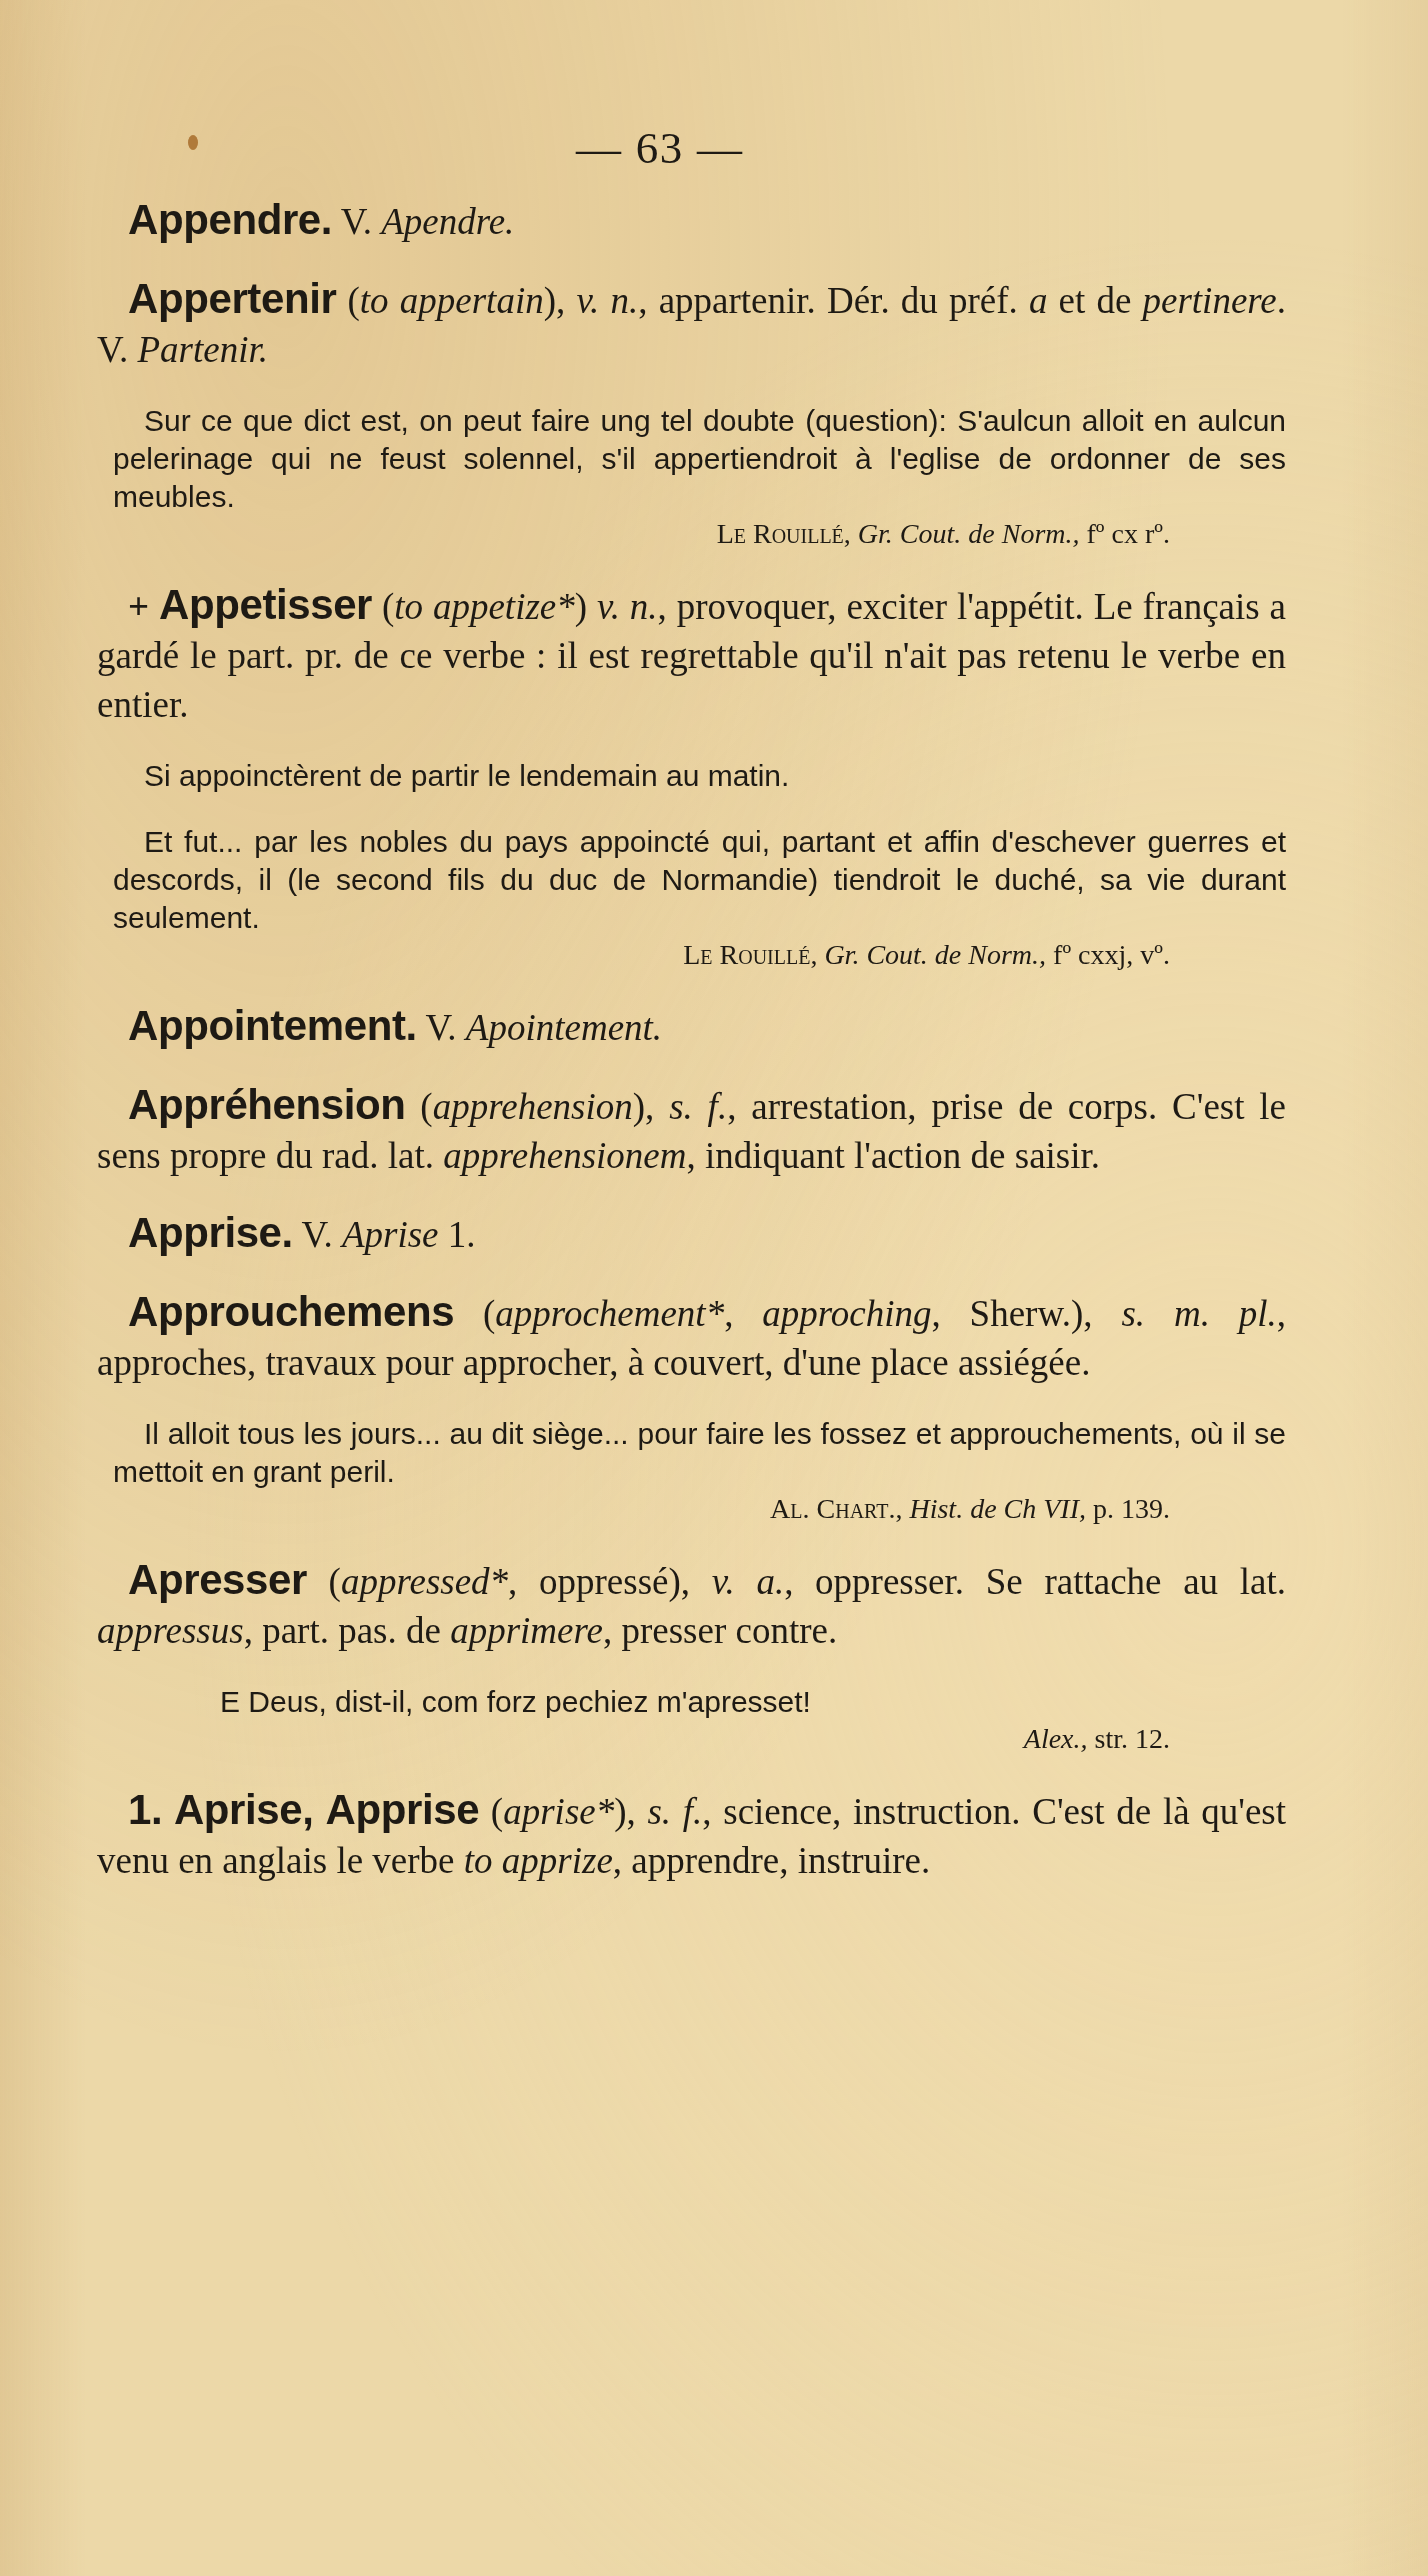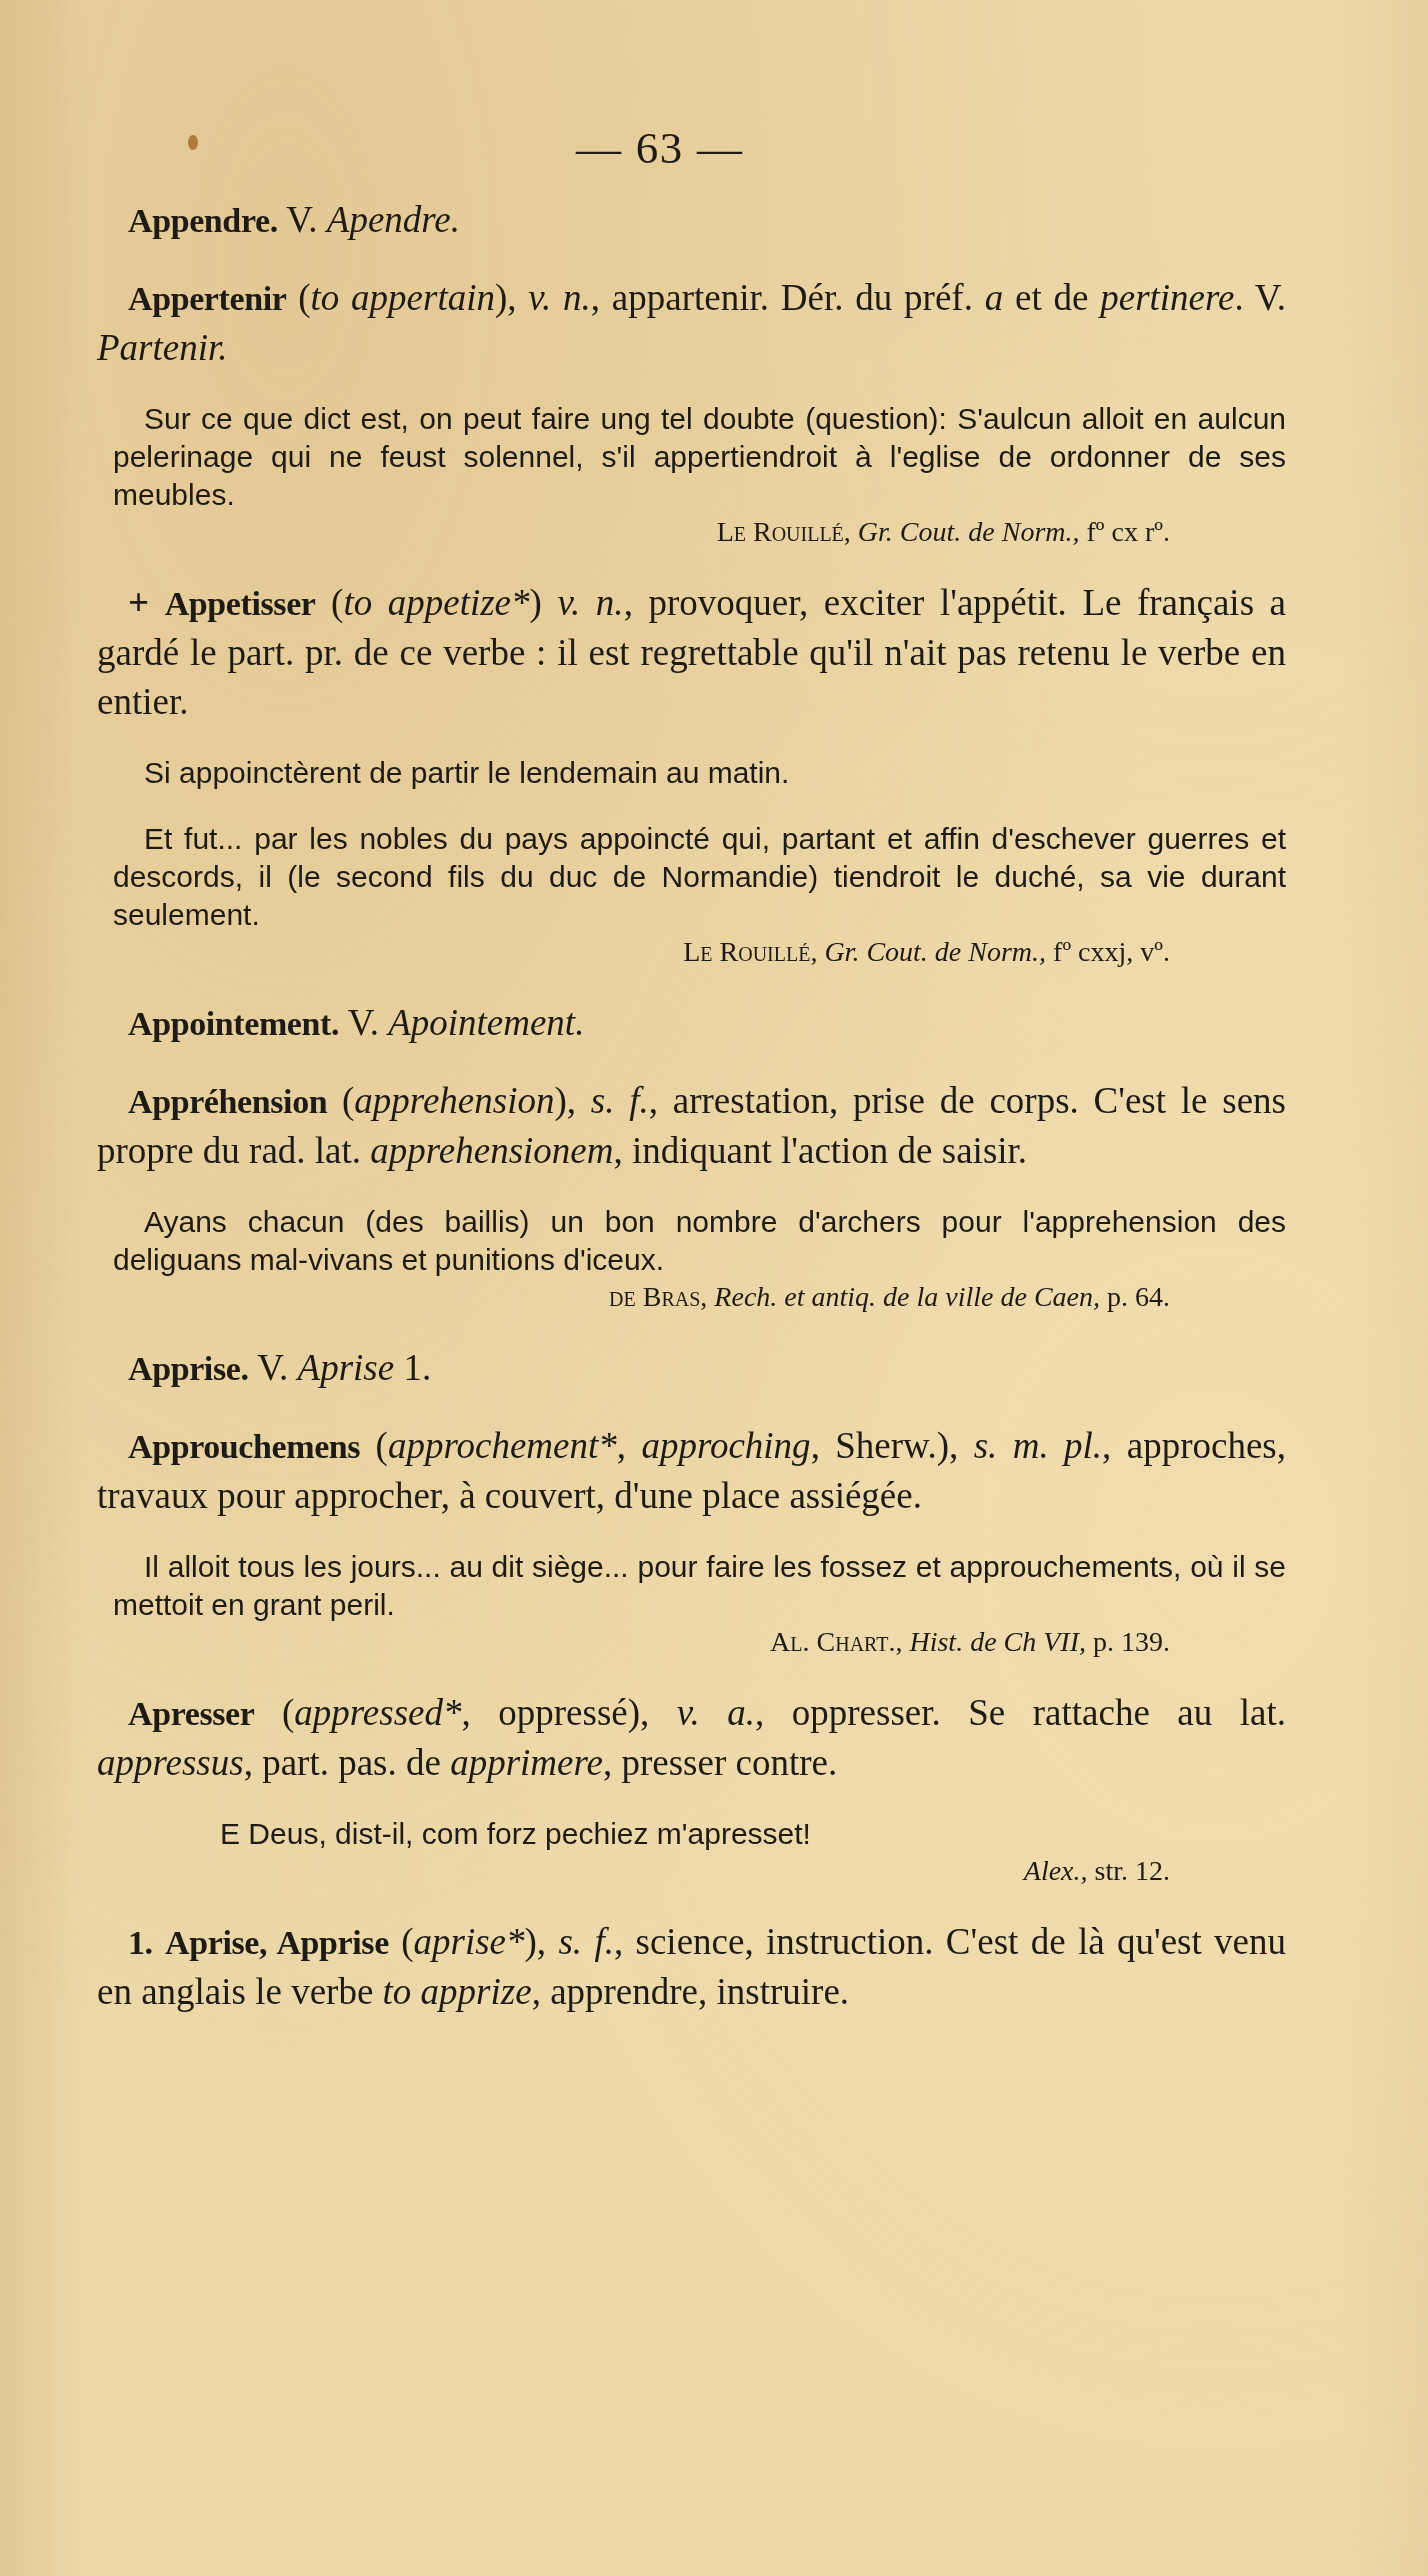--- a/index.html
+++ b/index.html
@@ -13,21 +13,21 @@
     color: #1e1a14;
     font-family: "Liberation Serif", "DejaVu Serif", serif;
     position: relative;
     overflow: hidden;
   }
   .page { position: absolute; left: 97px; top: 0; width: 1180px; }
   .folio { position: absolute; left: 0; top: 122px; width: 100%; text-align: left; padding-left: 479px; box-sizing: border-box; font-size: 45px; letter-spacing: 1.7px; }
   .spot { position: absolute; left: 91px; top: 135px; width: 10px; height: 15px; border-radius: 50%; background: #b07a3a; }
   .entries { position: absolute; left: 0; top: 195px; width: 1189px; }
   .entry { font-size: 37px; line-height: 49px; margin: 0 0 28px 0; text-align: justify; }
-  .entry .hw { font-weight: bold; font-family: Liberation Serif, serif; font-size: 34px; letter-spacing: -0.4px; }
+  .entry .hw { font-weight: bold; font-family: Liberation Sans, sans-serif; font-size: 42px; letter-spacing: -0.4px; }
   .entry .first { padding-left: 31px; display: inline; }
   .entry .sym { font-weight: bold; }
   .quote { font-size: 30px; line-height: 38px; margin: 0 0 28px 0; text-align: justify; font-family: "Liberation Sans", sans-serif; }
   .quote .q-text { text-indent: 31px; display: block; margin-left: 16px; }
   .quote .q-text.indent-large { padding-left: 107px; text-indent: 0; }
   .cite { display: block; text-align: right; padding-right: 116px; font-family: "Liberation Serif", serif; font-size: 28px; line-height: 36px; }
   .sc { font-variant: small-caps; }
   i { }
 </style>
 </head>
@@ -57,24 +57,20 @@
 
     <div class="quote">
       <span class="q-text">Et fut... par les nobles du pays appoincté qui, partant et affin d'eschever guerres et descords, il (le second fils du duc de Normandie) tiendroit le duché, sa vie durant seulement.</span>
       <span class="cite"><span class="sc">Le Rouillé,</span> <i>Gr. Cout. de Norm.,</i> <span>fº cxxj, vº.</span></span>
     </div>
 
     <p class="entry"><span class="first"><span class="hw">Appointement.</span> <span>V.</span> <i>Apointement.</i></span></p>
 
     <p class="entry"><span class="first"><span class="hw">Appréhension</span> (<i>apprehension</i>), <i>s. f.</i>, <span>arrestation, prise de corps. C'est le sens propre du rad. lat.</span> <i>apprehensionem</i>, <span>indiquant l'action de saisir.</span></span></p>
 
-    <div class="quote">
-      <span class="q-text">Ayans chacun (des baillis) un bon nombre d'archers pour l'apprehension des deliguans mal-vivans et punitions d'iceux.</span>
-      <span class="cite"><span class="sc">de Bras,</span> <i>Rech. et antiq. de la ville de Caen,</i> <span>p. 64.</span></span>
-    </div>
 
     <p class="entry"><span class="first"><span class="hw">Apprise.</span> <span>V.</span> <i>Aprise</i> <span>1.</span></span></p>
 
     <p class="entry"><span class="first"><span class="hw">Approuchemens</span> (<i>approchement*</i>, <i>approching</i>, <span>Sherw.</span>), <i>s. m. pl.</i>, <span>approches, travaux pour approcher, à couvert, d'une place assiégée.</span></span></p>
 
     <div class="quote">
       <span class="q-text">Il alloit tous les jours... au dit siège... pour faire les fossez et approuchements, où il se mettoit en grant peril.</span>
       <span class="cite"><span class="sc">Al. Chart.,</span> <i>Hist. de Ch VII,</i> <span>p. 139.</span></span>
     </div>
 

